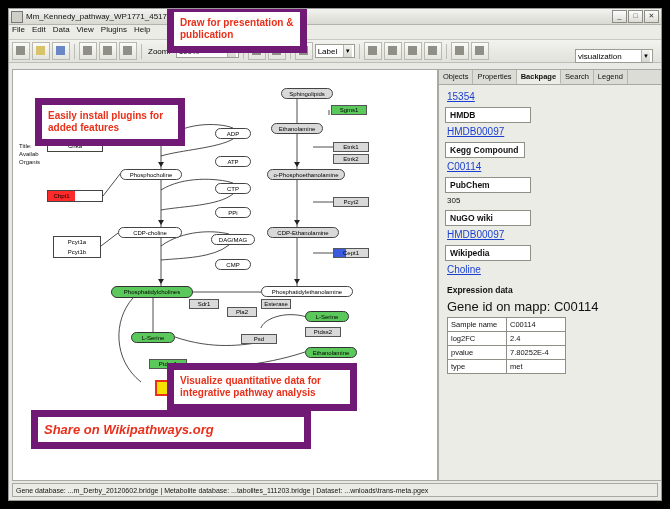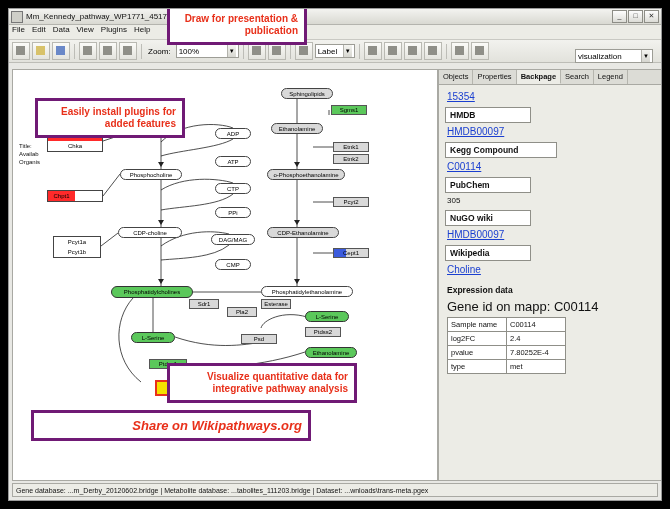--- a/index.html
+++ b/index.html
@@ -53,21 +53,21 @@
   
   .node{position:absolute;box-sizing:border-box;font-size:6px;display:flex;align-items:center;justify-content:center;text-align:center;color:#000;line-height:1;}
   .gene{background:#d9d9d9;border:1px solid #555;}
   .metab{background:#fff;border:1px solid #444;border-radius:9px;}
   .metab-grey{background:#d9d9d9;border:1px solid #444;border-radius:9px;}
   .split{position:absolute;box-sizing:border-box;display:flex;border:1px solid #444;font-size:6px;}
   .split .half{flex:1;display:flex;align-items:center;justify-content:center;}
   svg.wires{position:absolute;left:0;top:0;width:424px;height:410px;pointer-events:none;}
 
   
-  .callout{position:absolute;background:#fff;border:3px solid #701a75;color:#e8301a;font-weight:bold;text-align:right;font-size:10px;line-height:12px;padding:5px 6px;box-sizing:border-box;}
+  .callout{position:absolute;background:#fff;border:7px solid #701a75;color:#e8301a;font-weight:bold;text-align:left;font-size:10px;line-height:12px;padding:5px 6px;box-sizing:border-box;}
   .callout.big{font-size:13px;line-height:15px;font-style:italic;}
 </style>
 </head>
 <body>
 
 <div id="app">
 
   <div class="titlebar">
     <span style="width:10px;height:10px;border:1px solid #777;background:#cfcfc8;margin-right:3px;"></span>
     <span class="t">Mm_Kennedy_pathway_WP1771_45176.gpml</span>
@@ -264,21 +264,21 @@
       <div class="tab">Search</div>
       <div class="tab">Legend</div>
     </div>
     <div class="sp-body">
 
       <a class="lnk" href="#">15354</a>
 
       <div class="sec-title">HMDB</div>
       <a class="lnk" href="#">HMDB00097</a>
 
-      <div class="sec-title" style="width:112px;">Kegg Compound</div>
+      <div class="sec-title" style="width:80px;">Kegg Compound</div>
       <a class="lnk" href="#">C00114</a>
 
       <div class="sec-title">PubChem</div>
       <div class="plain">305</div>
 
       <div class="sec-title">NuGO wiki</div>
       <a class="lnk" href="#">HMDB00097</a>
 
       <div class="sec-title">Wikipedia</div>
       <a class="lnk" href="#">Choline</a>

